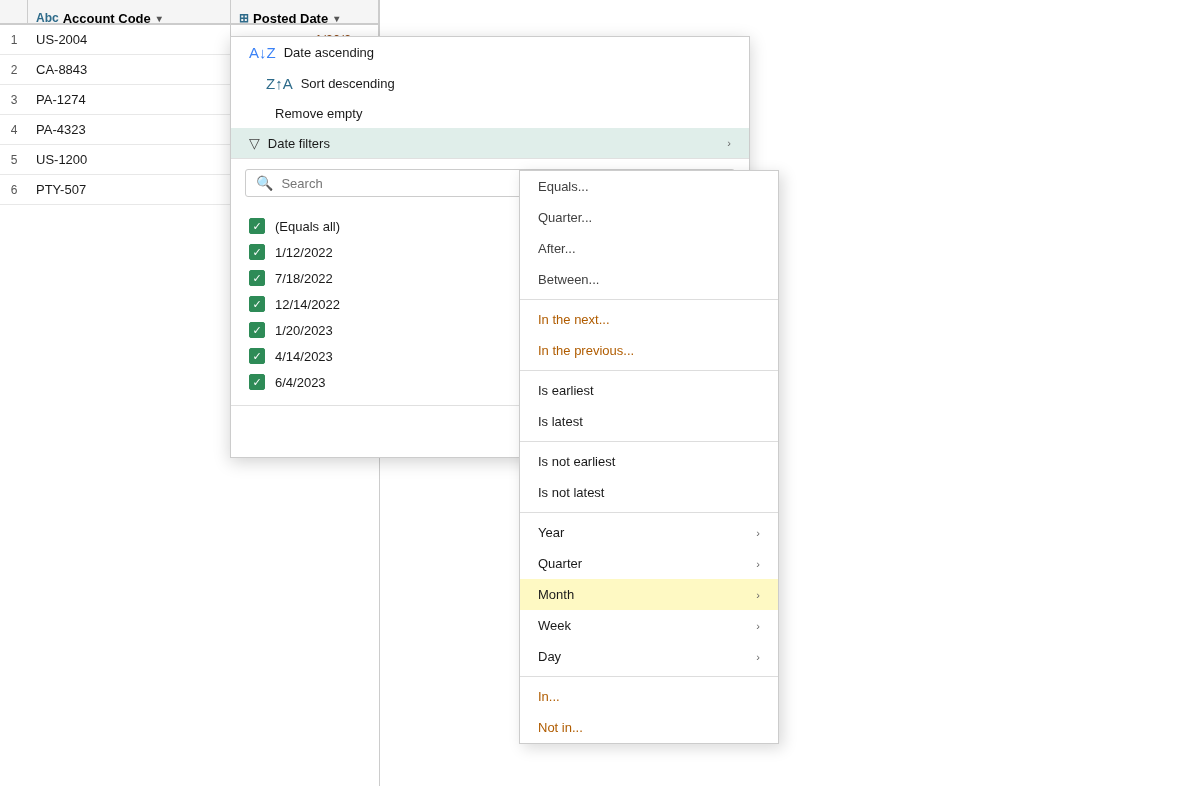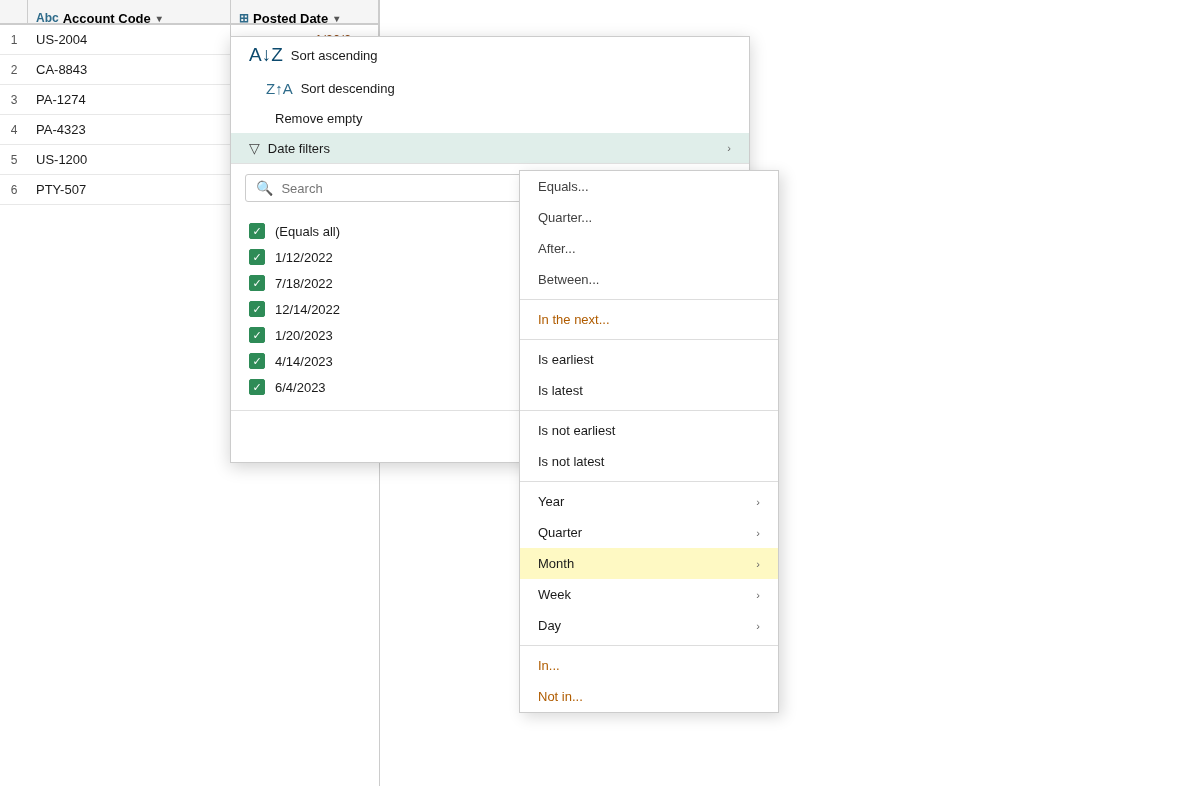--- a/index.html
+++ b/index.html
@@ -325,22 +325,22 @@
       <div class="row-num">6</div>
       <div class="cell-account">PTY-507</div>
       <div class="cell-date">6/4/2...</div>
     </div>
   </div>
 </div>
 
 <div class="filter-dropdown">
 
   <div class="menu-item">
-    <span class="menu-icon" style="color:#0c4a6e; font-size:19px;">A↓Z</span>
-    <span>Sort ascending</span>
+    <span class="menu-icon" style="color:#3b82f6; font-size:15px;">A↓Z</span>
+    <span>Date ascending</span>
   </div>
 
   <div class="menu-item">
     <span class="menu-icon" style="color:#2e6b8a; font-size:15px;margin-left:17px;">Z↑A</span>
     <span>Sort descending</span>
   </div>
 
   <div class="menu-item">
     <span class="menu-icon" style="width:18px; display:inline-block;"></span>
     <span>Remove empty</span>
@@ -434,20 +434,23 @@
   <div class="submenu-item teal">
     <span>Between...</span>
   </div>
 
   <div class="submenu-separator"></div>
 
   <div class="submenu-item orange">
     <span>In the next...</span>
   </div>
 
+  <div class="submenu-item orange">
+    <span>In the previous...</span>
+  </div>
 
   <div class="submenu-separator"></div>
 
   <div class="submenu-item">
     <span>Is earliest</span>
   </div>
 
   <div class="submenu-item">
     <span>Is latest</span>
   </div>

